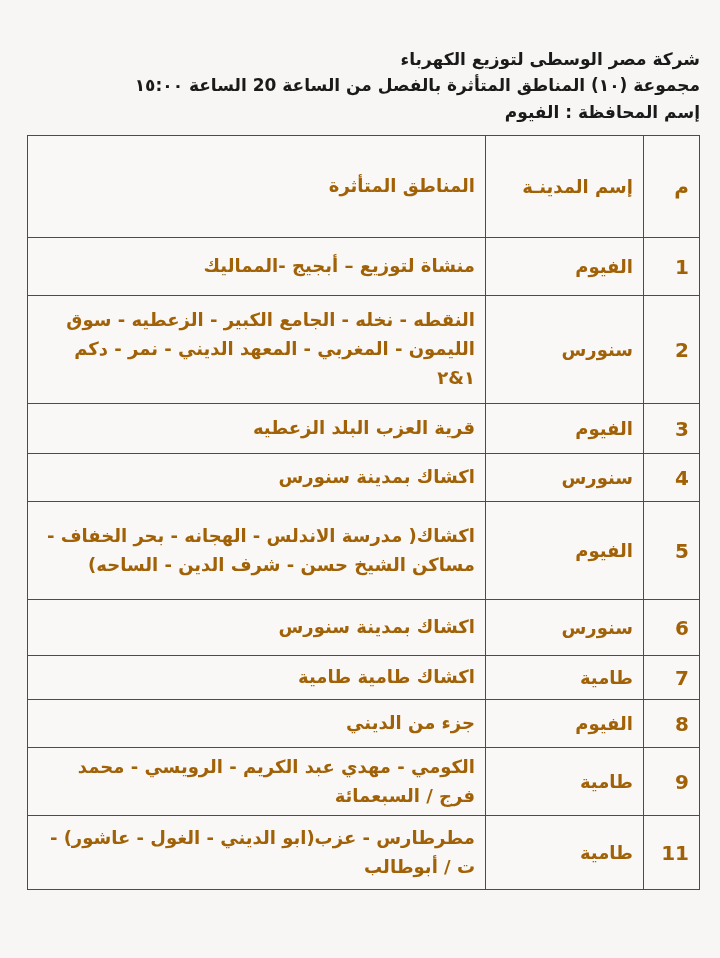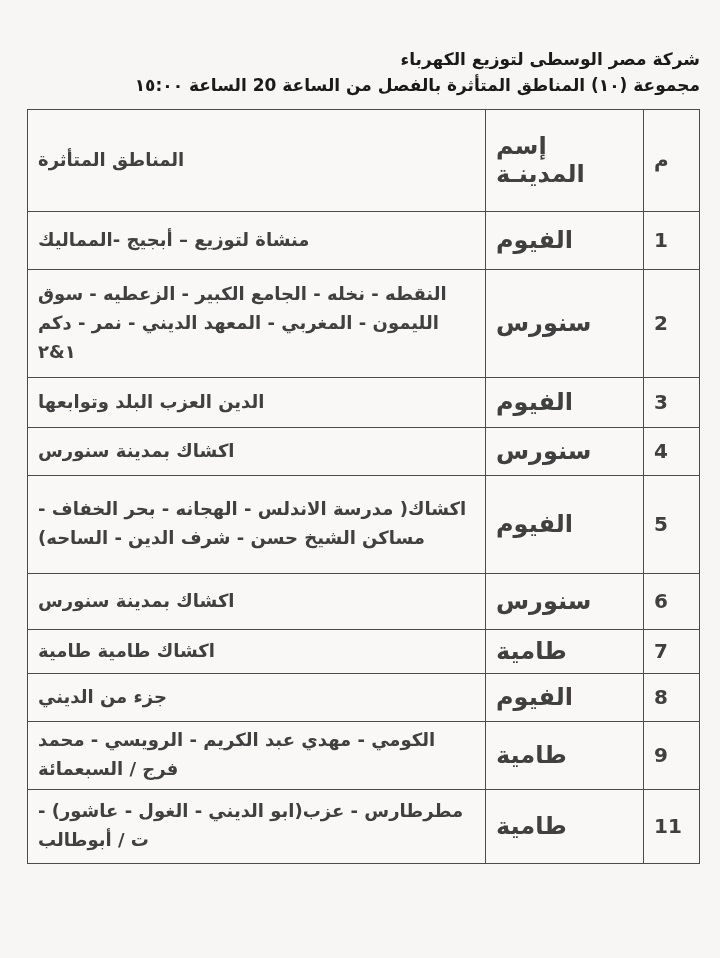--- a/index.html
+++ b/index.html
@@ -31,35 +31,35 @@
   }
   table.outage-table {
     width: 672px;
     border-collapse: collapse;
     table-layout: fixed;
     background: #f9f8f6;
   }
   table.outage-table th,
   table.outage-table td {
     border: 1.5px solid #4c4c4c;
-    color: #404040;
-    text-align: left;
+    color: #a16207;
+    text-align: right;
     vertical-align: middle;
     padding: 4px 10px;
     box-sizing: border-box;
     word-wrap: break-word;
   }
   th.col-num, td.col-num {
     width: 56px;
     font-size: 20px;
     font-weight: 700;
   }
   th.col-city, td.col-city {
     width: 158px;
-    font-size: 24px;
+    font-size: 18px;
     font-weight: 700;
   }
   th.col-areas, td.col-areas {
     width: 458px;
     font-size: 18px;
     font-weight: 700;
     line-height: 1.6;
   }
   thead th {
     font-size: 20px;
@@ -70,20 +70,21 @@
   }
 </style>
 </head>
 <body>
 
 <div class="page">
 
   <div class="doc-header">
     <div class="h-line">شركة مصر الوسطى لتوزيع الكهرباء</div>
     <div class="h-line">مجموعة (١٠)  المناطق المتأثرة بالفصل من الساعة 20 الساعة ١٥:٠٠</div>
+    <div class="h-line">إسم المحافظة : الفيوم</div>
   </div>
 
   <table class="outage-table">
     <thead>
       <tr style="height:102px;">
         <th class="col-num">م</th>
         <th class="col-city">إسم المدينـة</th>
         <th class="col-areas">المناطق المتأثرة</th>
       </tr>
     </thead>
@@ -94,21 +95,21 @@
         <td class="col-areas">منشاة لتوزيع – أبجيج -المماليك</td>
       </tr>
       <tr style="height:108px;">
         <td class="col-num">2</td>
         <td class="col-city">سنورس</td>
         <td class="col-areas">النقطه - نخله - الجامع الكبير - الزعطيه - سوق الليمون - المغربي - المعهد الديني - نمر - دكم ١&amp;٢</td>
       </tr>
       <tr style="height:50px;">
         <td class="col-num">3</td>
         <td class="col-city">الفيوم</td>
-        <td class="col-areas">الدين العزب البلد وتوابعها</td>
+        <td class="col-areas">قرية العزب البلد الزعطيه</td>
       </tr>
       <tr style="height:48px;">
         <td class="col-num">4</td>
         <td class="col-city">سنورس</td>
         <td class="col-areas">اكشاك بمدينة سنورس</td>
       </tr>
       <tr style="height:98px;">
         <td class="col-num">5</td>
         <td class="col-city">الفيوم</td>
         <td class="col-areas">اكشاك( مدرسة الاندلس - الهجانه - بحر الخفاف - مساكن الشيخ حسن - شرف الدين - الساحه)</td>

